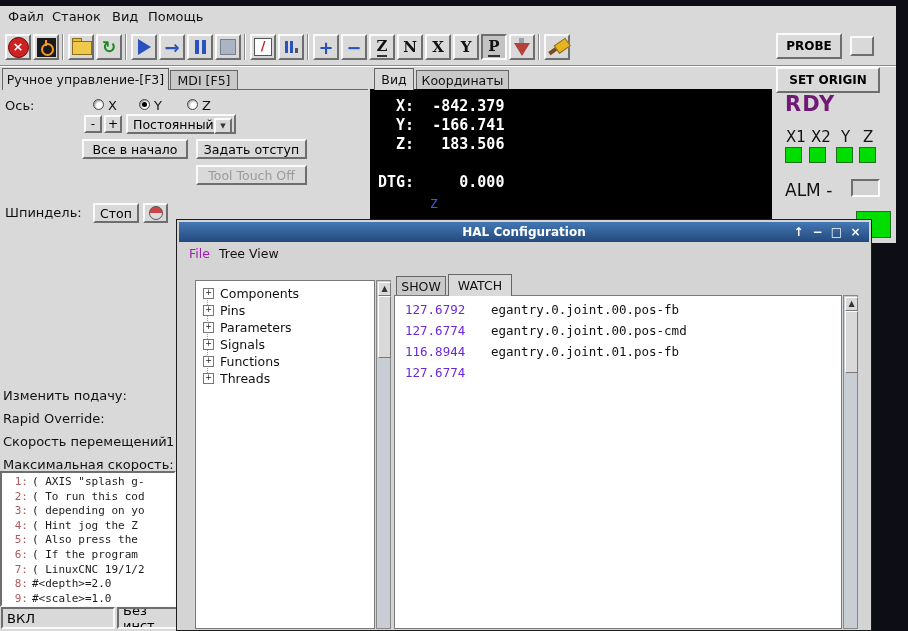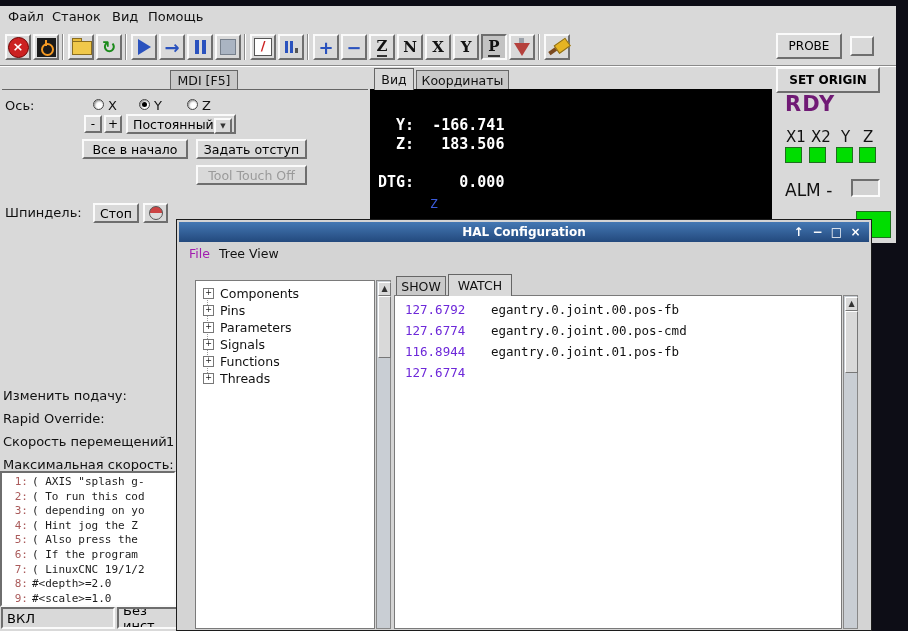--- a/index.html
+++ b/index.html
@@ -121,27 +121,28 @@
           <span style="position:absolute;left:0;top:5px;width:0;height:0;border-top:13px solid #b5413d;border-left:8px solid transparent;border-right:8px solid transparent"></span>
         </span>
       </div>
       <div class="a sep" style="left:538px;top:7px"></div>
       <div class="a btn tb" style="left:544px;top:7px">
         <span style="display:block;position:relative;width:20px;height:18px;transform:rotate(-35deg)">
           <span style="position:absolute;left:0;top:8px;width:9px;height:4px;background:#7a4a1f"></span>
           <span style="position:absolute;left:8px;top:6px;width:12px;height:8px;background:#e6b422;border:1px solid #8a6d1f"></span>
         </span>
       </div>
-      <div class="a btn" style="left:776px;top:6px;width:66px;height:26px;font-size:12px;font-weight:normal">PROBE</div>
+      <div class="a btn" style="left:776px;top:6px;width:66px;height:26px;font-size:12px;font-weight:bold">PROBE</div>
       <div class="a btn" style="left:850px;top:9px;width:24px;height:20px"></div>
     </div>
     <div class="a" style="left:0;top:59px;width:896px;height:0;border-top:1px solid #8a8a8a;border-bottom:1px solid #ffffff"></div>
 
     <div class="a btn" style="left:776px;top:61px;width:104px;height:26px;font-size:12px;font-weight:bold">SET ORIGIN</div>
 
+    <div class="a tab tabact" style="left:2px;top:62px;width:167px;height:22px">Ручное управление-[F3]</div>
     <div class="a tab" style="left:170px;top:64px;width:68px;height:20px">MDI [F5]</div>
     <div class="a" style="left:2px;top:83px;width:366px;height:0;border-top:1px solid #666"></div>
 
     <span class="a t" style="left:5px;top:92px">Ось:</span>
     <span class="a radio" style="left:93px;top:93px"></span>
     <span class="a t" style="left:108px;top:92px">X</span>
     <span class="a radio sel" style="left:139px;top:93px"></span>
     <span class="a t" style="left:154px;top:92px">Y</span>
     <span class="a radio" style="left:187px;top:93px"></span>
     <span class="a t" style="left:202px;top:92px">Z</span>
@@ -159,20 +160,21 @@
     <span class="a t" style="left:5px;top:199px">Шпиндель:</span>
     <div class="a btn" style="left:93px;top:197px;width:46px;height:20px;font-size:12.5px">Стоп</div>
     <div class="a btn" style="left:143px;top:197px;width:25px;height:20px">
       <span style="width:12px;height:12px;border-radius:50%;border:1px solid #555;background:linear-gradient(180deg,#c44 50%,#ddd 50%)"></span>
     </div>
 
     <div class="a tab tabact" style="left:374px;top:62px;width:40px;height:22px">Вид</div>
     <div class="a tab" style="left:416px;top:64px;width:93px;height:20px">Координаты</div>
 
     <div class="a" style="left:370px;top:83px;width:402px;height:400px;background:#000">
+      <div class="a droline" style="left:8px;top:8px">  X:  -842.379</div>
       <div class="a droline" style="left:8px;top:27px">  Y:  -166.741</div>
       <div class="a droline" style="left:8px;top:46px">  Z:   183.506</div>
       <div class="a droline" style="left:8px;top:84px">DTG:     0.000</div>
       <div class="a mono" style="left:60px;top:107px;color:#3b5bdb;font-size:13px">Z</div>
     </div>
 
     <div class="a" style="left:785px;top:86px;font-size:21px;font-weight:bold;color:#701a75;letter-spacing:1px">RDY</div>
     <span class="a t" style="left:786px;top:122px;font-size:15px">X1</span>
     <span class="a t" style="left:811px;top:122px;font-size:15px">X2</span>
     <span class="a t" style="left:841px;top:122px;font-size:15px">Y</span>

